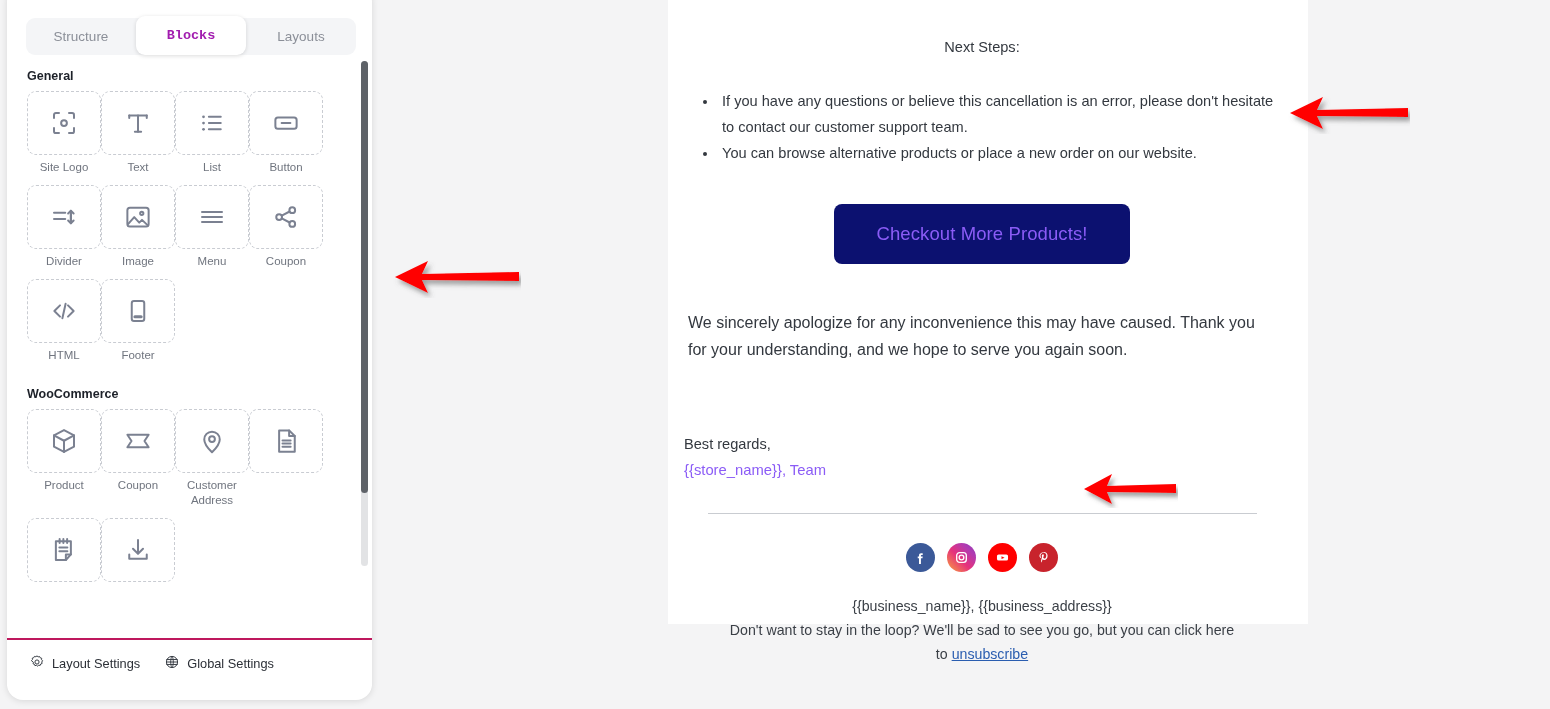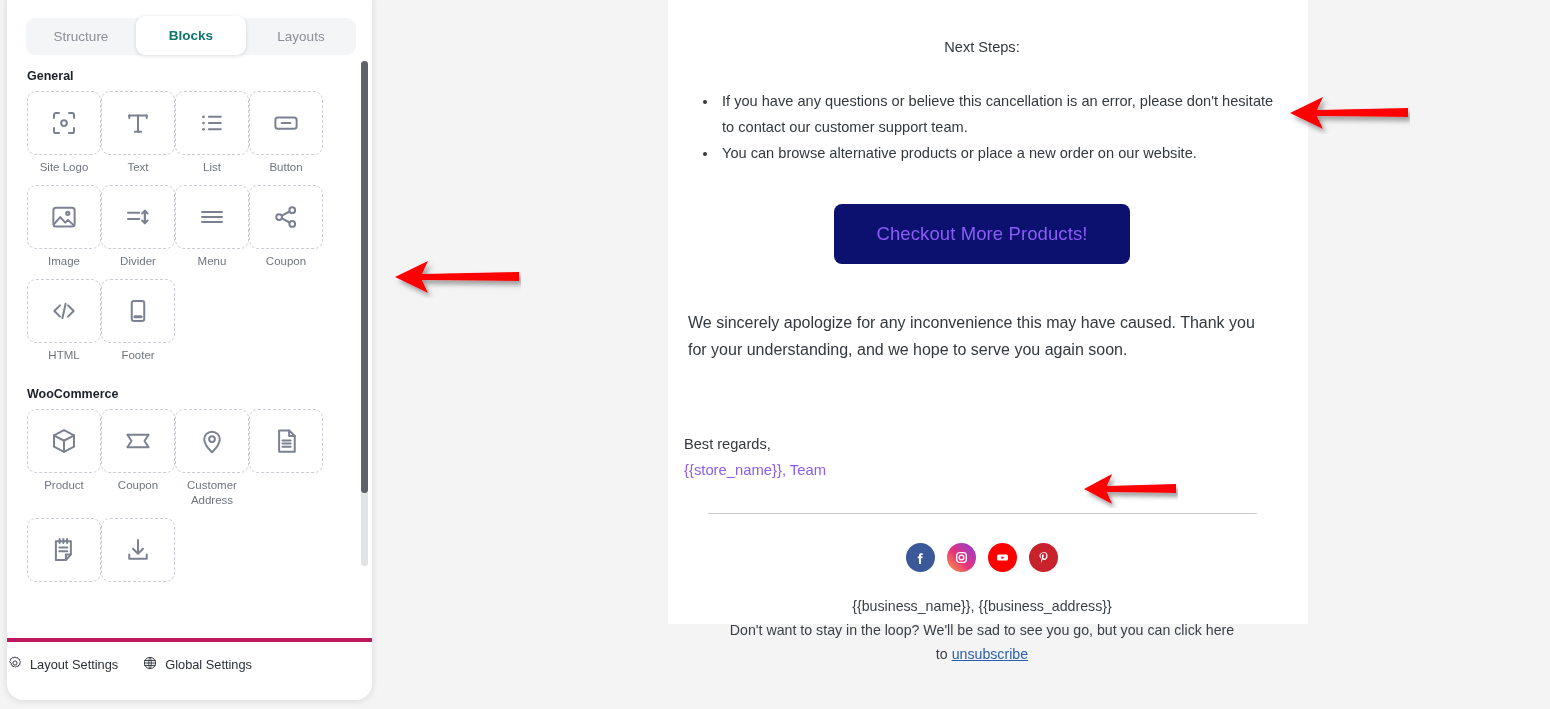--- a/index.html
+++ b/index.html
@@ -27,23 +27,23 @@
     border-radius: 9px;
     display: flex; align-items: flex-end;
   }
   .tab {
     flex: 1; height: 37px; line-height: 37px;
     text-align: center; font-size: 13.5px;
     color: #8b8f98; border-radius: 9px;
     cursor: pointer; user-select: none;
   }
   .tab.active {
-    background: #ffffff; color: #0f766e; font-weight: 600;
+    background: #ffffff; color: #a21caf; font-weight: 600;
     box-shadow: 0 1px 4px rgba(0,0,0,.14);
-    height: 39px; line-height: 39px;
+    height: 39px; line-height: 39px; font-family: Liberation Mono, monospace;
   }
 
   .scrollarea {
     position: absolute; left: 1px; top: 75px;
     width: 365px; height: 575px;
     overflow: hidden;
   }
   .group-title {
     font-size: 12.5px; font-weight: bold; color: #1d2129;
     margin: 8px 0 8px 19px;
@@ -74,22 +74,23 @@
   .scrollbar-thumb {
     position: absolute; right: 4px; top: 75px;
     width: 7px; height: 432px; background: #5e6268; border-radius: 4px;
     cursor: grab;
   }
 
   .panel-footer {
     position: absolute; left: 0; bottom: 14px;
     width: 365px; height: 48px;
     background: #fff;
-    border-top: 4px solid #be185d;
+    border-top: 2px solid #be185d;
     display: flex; align-items: center; gap: 24px;
+    padding-left: 22px;
   }
   .foot-item {
     display: flex; align-items: center; gap: 7px;
     font-size: 12.8px; color: #2b2f36; cursor: pointer;
   }
   .foot-item svg { stroke: #3a3f47; fill: none; stroke-width: 1.5; }
 
   
   .email {
     position: absolute; left: 668px; top: -14px;
@@ -218,40 +219,40 @@
               <rect x="3.5" y="7.5" width="17" height="9" rx="2"></rect>
               <path d="M8.5 12h7"></path>
             </svg>
           </div>
           <div class="cell-label">Button</div>
         </div>
 
         <div class="cell">
           <div class="tile">
             <svg width="30" height="30" viewBox="0 0 24 24">
-              <rect x="3.5" y="4.5" width="17" height="15" rx="2"></rect>
-              <circle cx="15" cy="9" r="1.3"></circle>
-              <path d="M4.2 17.5l4.8-5.4 4 4.4 2.2-2.2 4.4 4.2"></path>
-            </svg>
-          </div>
-          <div class="cell-label">Image</div>
-        </div>
-
-        <div class="cell">
-          <div class="tile">
-            <svg width="30" height="30" viewBox="0 0 24 24">
               <path d="M4 8.5h9"></path>
                 <path d="M4 13.5h9"></path>
               <path d="M17.5 15V7"></path>
                 <path d="M15.3 9.2l2.2-2.2 2.2 2.2"></path>
               <path d="M17.5 9.5v7.5"></path>
                 <path d="M15.3 14.8l2.2 2.2 2.2-2.2"></path>
             </svg>
           </div>
           <div class="cell-label">Divider</div>
+        </div>
+
+        <div class="cell">
+          <div class="tile">
+            <svg width="30" height="30" viewBox="0 0 24 24">
+              <rect x="3.5" y="4.5" width="17" height="15" rx="2"></rect>
+              <circle cx="15" cy="9" r="1.3"></circle>
+              <path d="M4.2 17.5l4.8-5.4 4 4.4 2.2-2.2 4.4 4.2"></path>
+            </svg>
+          </div>
+          <div class="cell-label">Image</div>
         </div>
 
         <div class="cell">
           <div class="tile">
             <svg width="30" height="30" viewBox="0 0 24 24" stroke-width="1.9">
               <path d="M4 8h16"></path>
                 <path d="M4 12h16"></path>
                 <path d="M4 16h16"></path>
             </svg>
           </div>

